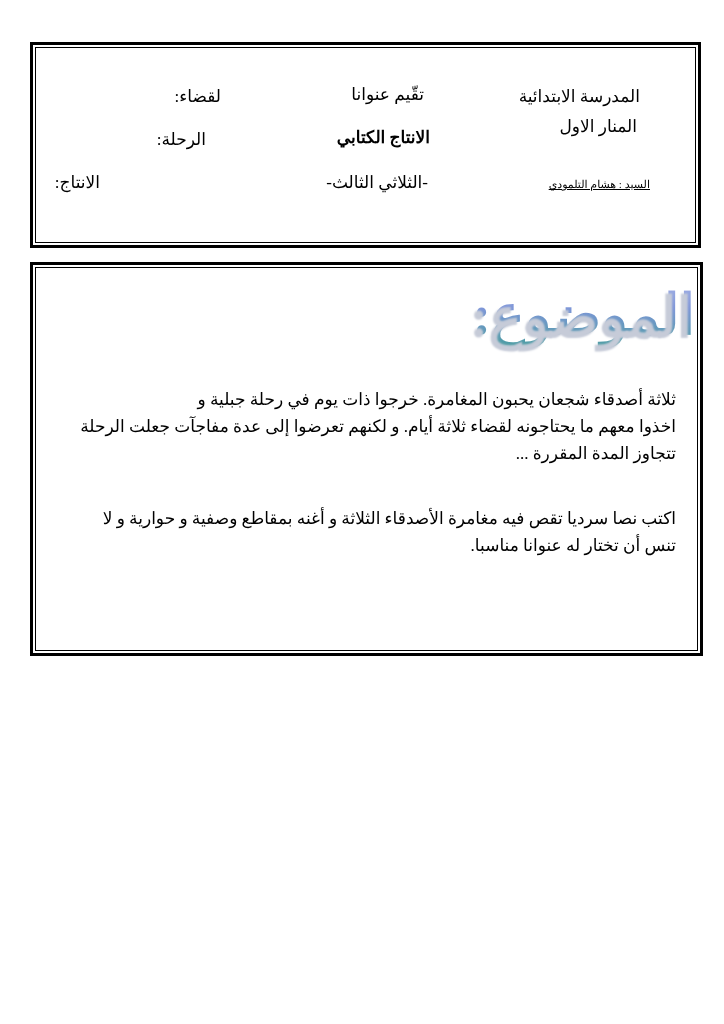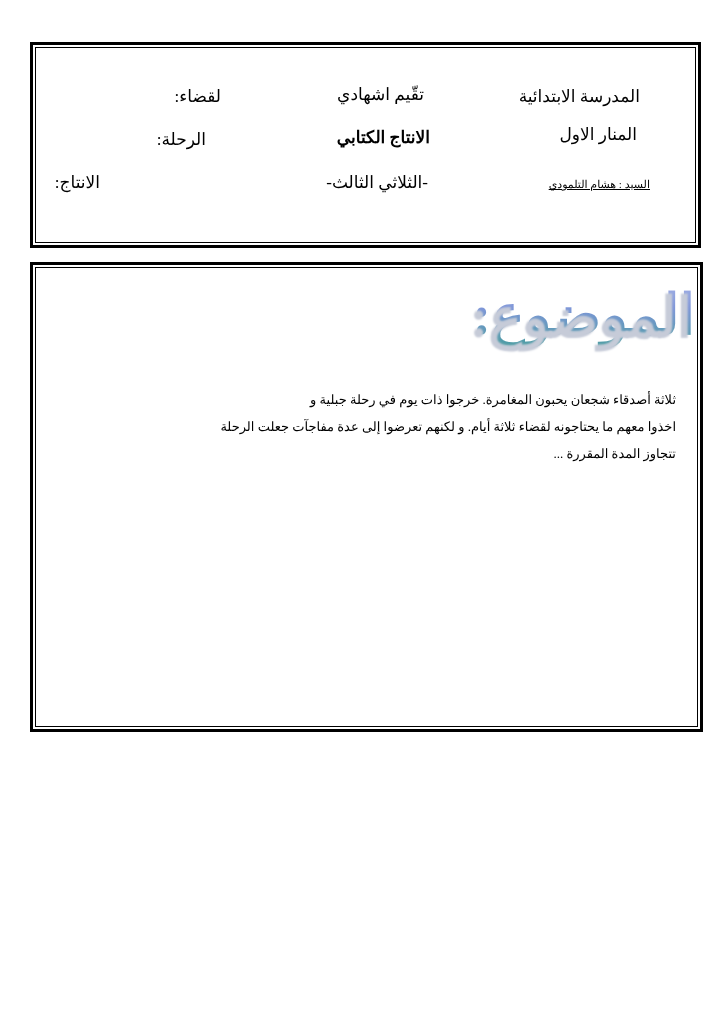--- a/index.html
+++ b/index.html
@@ -35,35 +35,35 @@
   .header-box {
     left: 30px;
     top: 42px;
     width: 671px;
     height: 206px;
   }
   .subject-box {
     left: 30px;
     top: 262px;
     width: 673px;
-    height: 470px;
+    height: 394px;
   }
   .cell {
     position: absolute;
     font-size: 17px;
     white-space: nowrap;
     direction: rtl;
   }
   .cell.bold { font-weight: bold; margin-left: 26px; }
   .cell.small { font-size: 11px; text-decoration: underline; }
   
   .school-name    { top: 38px;  right: 55px; text-align: right;  }
   .assessment     { top: 36px;  right: 271px; }
   .name-label     { top: 38px;  right: 474px; }
-  .school-branch  { top: 76px;  right: 58px;  }
+  .school-branch  { top: 68px;  right: 58px;  }
   .subject-name   { top: 79px;  right: 265px; }
   .surname-label  { top: 81px;  right: 489px; }
   .teacher-name   { top: 130px; right: 45px;  }
   .trimester      { top: 124px; right: 267px; }
   .grade-label    { top: 124px; right: 595px; }
 
   
   .subject-title {
     position: absolute;
     top: 0px;
@@ -82,37 +82,37 @@
       -webkit-background-clip: text;
       background-clip: text;
       color: transparent;
     }
   }
   .para {
     position: absolute;
     right: 21px;
     left: 18px;
     text-align: right;
-    font-size: 13px;
+    font-size: 17px;
     line-height: 27px;
     direction: rtl;
     font-family: Liberation Serif, serif;
   }
   .para1 { top: 118px; }
   .para2 { top: 237px; }
 </style>
 </head>
 <body>
 
 <div class="page">
 
   <div class="box header-box">
     <div class="box-inner">
       <span class="cell school-name">المدرسة الابتدائية</span>
-      <span class="cell assessment">تقّيم اشهادي</span>
+      <span class="cell assessment">تقّيم عنوانا</span>
       <span class="cell name-label">لقضاء:</span>
 
       <span class="cell school-branch">المنار الاول</span>
       <span class="cell bold subject-name">الانتاج الكتابي</span>
       <span class="cell surname-label">الرحلة:</span>
 
       <span class="cell small teacher-name">السيد : هشام التلمودي</span>
       <span class="cell trimester">-الثلاثي الثالث-</span>
       <span class="cell grade-label">الانتاج:</span>
     </div>
@@ -122,17 +122,21 @@
     <div class="box-inner">
 
       <div class="subject-title">الموضوع:</div>
 
       <div class="para para1">
         <div>ثلاثة أصدقاء شجعان يحبون المغامرة. خرجوا ذات يوم في رحلة جبلية و</div>
         <div>اخذوا معهم ما يحتاجونه لقضاء ثلاثة أيام. و لكنهم تعرضوا إلى عدة مفاجآت جعلت الرحلة</div>
         <div>تتجاوز المدة المقررة ...</div>
       </div>
 
+      <div class="para para2">
+        <div>اكتب نصا سرديا تقص فيه مغامرة الأصدقاء الثلاثة و أغنه بمقاطع وصفية و حوارية و لا</div>
+        <div>تنس أن تختار له عنوانا مناسبا.</div>
+      </div>
 
     </div>
   </div>
 
 </div>
 
 </body></html>

